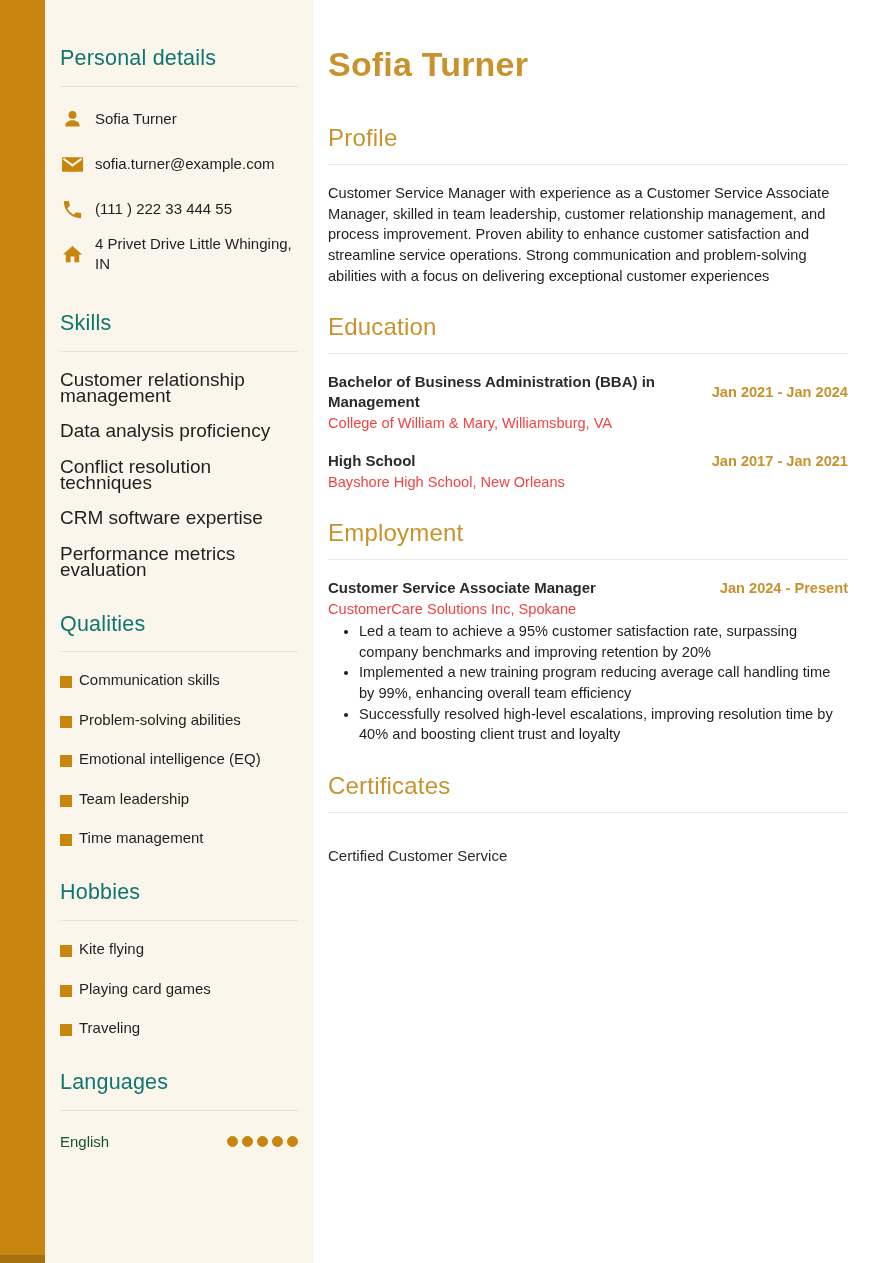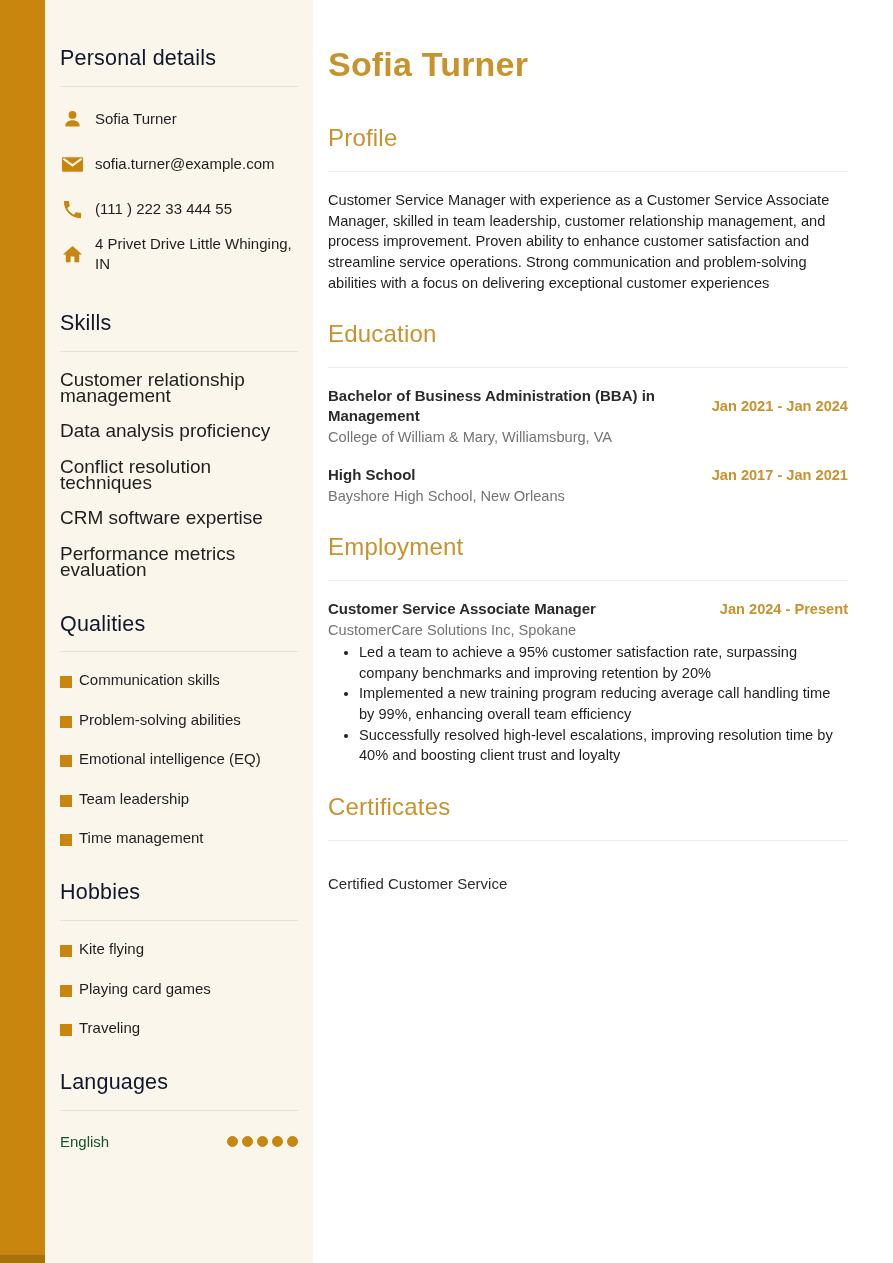--- a/index.html
+++ b/index.html
@@ -23,21 +23,21 @@
     background: #A6720F;
   }
 
   
   .sidebar {
     position: absolute; left: 45px; top: 0; width: 268px; height: 1263px;
     background: #FAF6EC;
     padding: 46px 15px 0 15px;
   }
   .side-h2 {
-    font-size: 21.5px; font-weight: 400; color: #0f172a;
+    font-size: 21.5px; font-weight: 400; color: #0f766e;
     margin: 0; line-height: 1.2; letter-spacing: 0.2px;
   }
   .side-rule { border: 0; border-top: 1px solid #E7E1D2; margin: 14px 0 0 0; }
   .side-sec { margin-bottom: 34px; }
 
   .contact { margin-top: 10px; }
   .contact-row { display: flex; align-items: center; min-height: 45px; }
   .cicon { width: 24px; height: 24px; flex: 0 0 24px; margin-right: 11px; display: inline-flex; align-items: center; justify-content: center; }
   .cicon svg { width: 23px; height: 23px; fill: #C8860E; }
   .ctext { font-size: 15px; line-height: 20.5px; color: #1f1f1f; }
@@ -61,32 +61,32 @@
     background: #ffffff;
     padding: 46px 45px 0 15px;
   }
   .name-title {
     font-size: 34px; font-weight: 700; color: #C8922D;
     margin: 0; line-height: 1.1; letter-spacing: 0.2px;
   }
   .main-h2 {
     font-size: 24px; font-weight: 400; color: #C8922D;
     margin: 0; line-height: 1.2; letter-spacing: 0.2px;
-    padding-bottom: 18px; border-bottom: 1px solid #EBEBEB;
+    padding-bottom: 11px; border-bottom: 1px solid #EBEBEB;
   }
   .sec-profile .main-h2 { margin-top: 41px; }
   .sec { margin-top: 27px; }
 
   .profile-text { font-size: 14.6px; line-height: 20.6px; margin: 18px 0 0 0; color: #1f1f1f; }
 
   .entry { margin-top: 18px; }
   .entry-head { display: flex; justify-content: space-between; align-items: center; }
   .entry-title { font-size: 15px; font-weight: 700; color: #2b2b2b; line-height: 20.5px; max-width: 330px; }
   .entry-dates { font-size: 14.6px; font-weight: 700; color: #C8922D; white-space: nowrap; line-height: 20.5px; }
-  .entry-sub { font-size: 14.6px; color: #737373; line-height: 20.5px; }
+  .entry-sub { font-size: 14.6px; color: #ef4444; line-height: 20.5px; }
 
   .job-bullets { margin: 2px 0 0 0; padding-left: 31px; }
   .job-bullets li { font-size: 14.6px; line-height: 20.6px; color: #1f1f1f; }
 
   .cert-name { font-size: 15px; font-weight: 400; color: #2b2b2b; margin-top: 33px; line-height: 20px; }
 </style>
 </head>
 <body>
 
 <div class="page">

